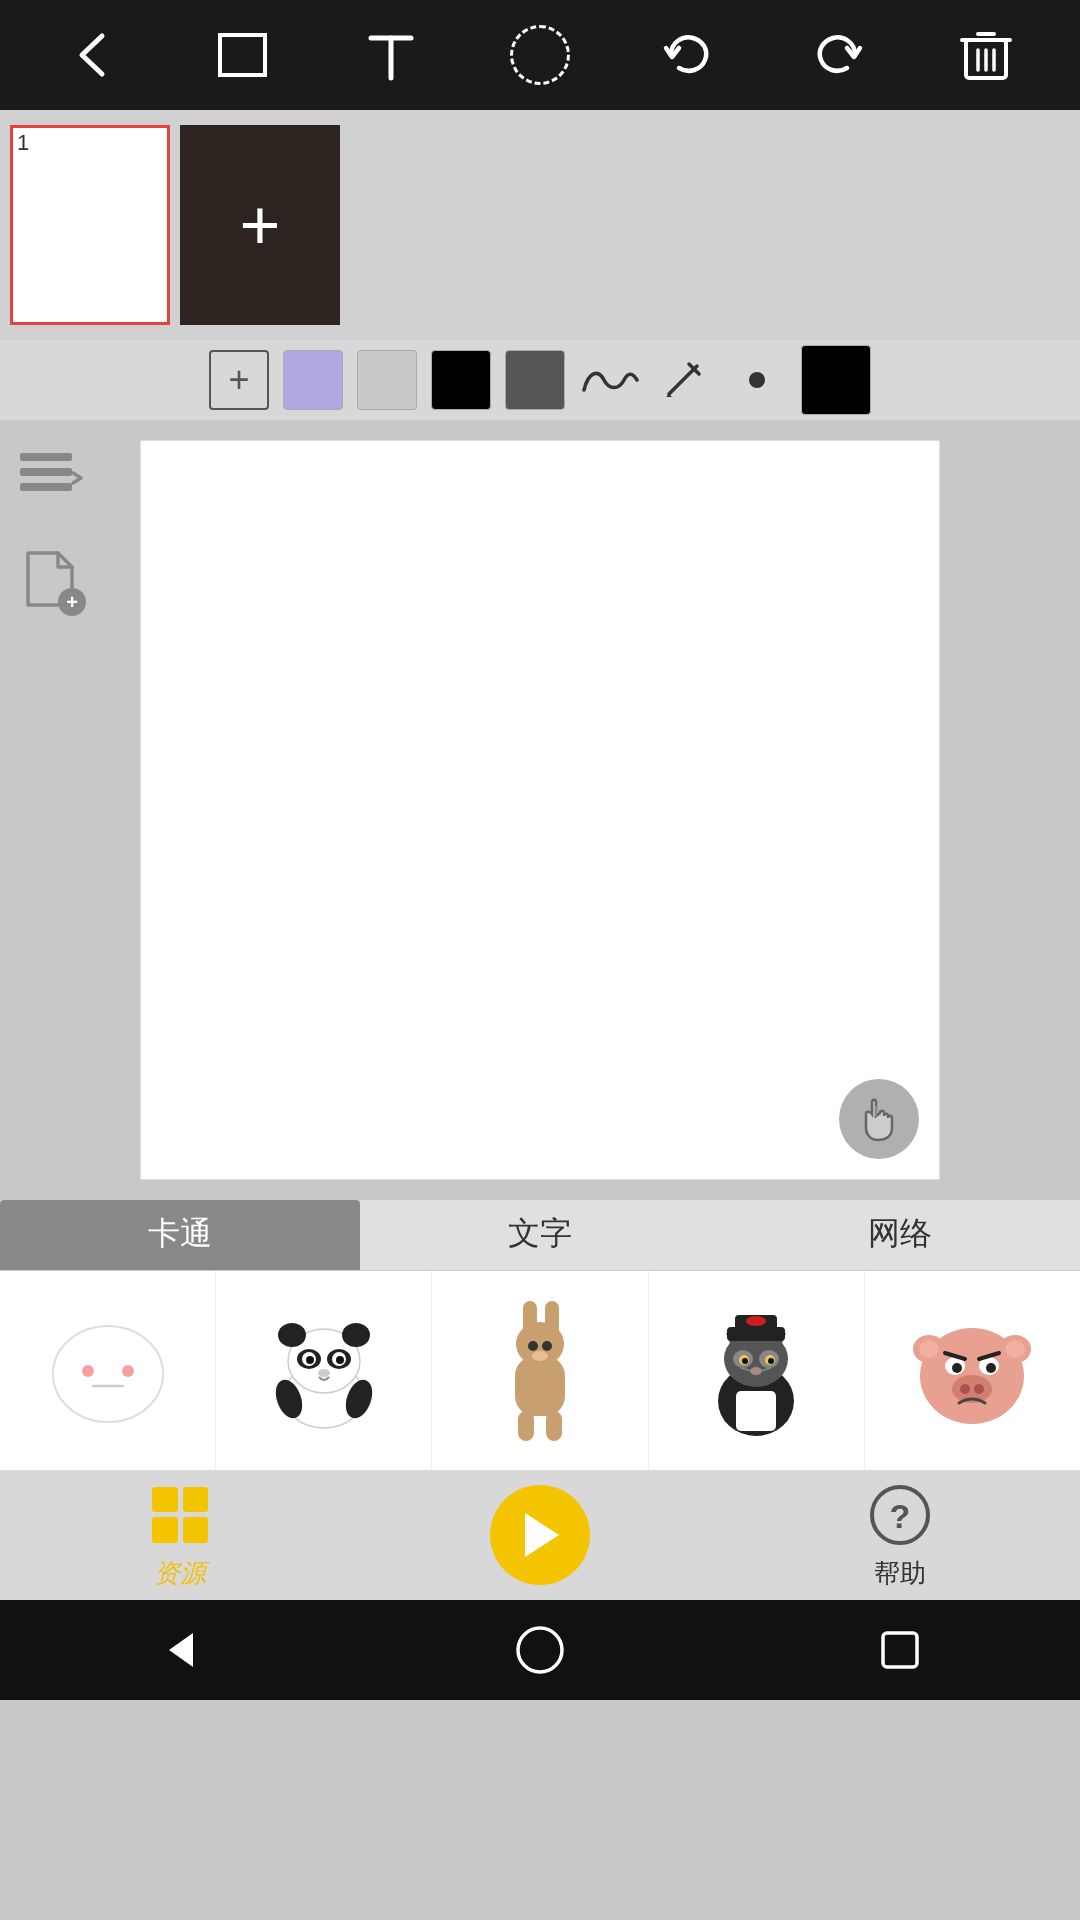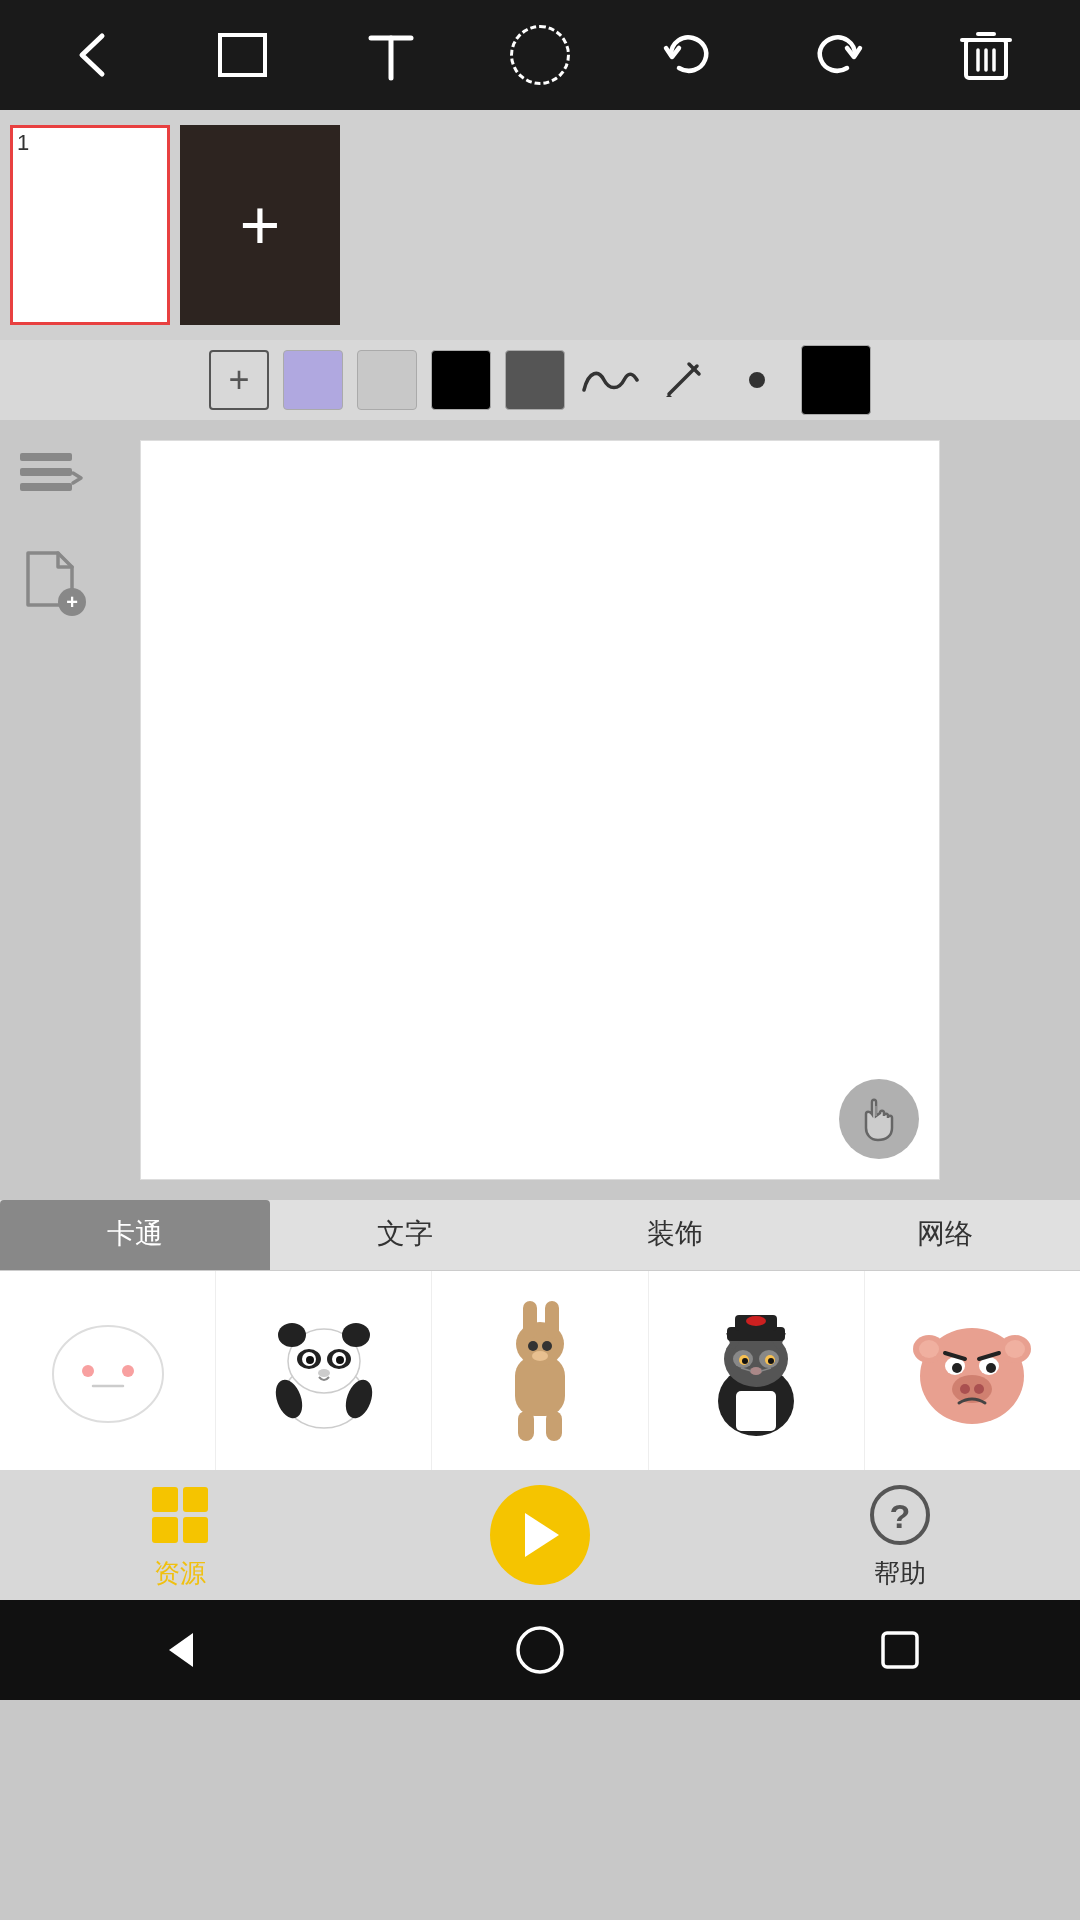--- a/index.html
+++ b/index.html
@@ -194,21 +194,21 @@
       width: 100%;
       background: #e0e0e0;
       display: flex;
     }
     .tab-btn {
       flex: 1;
       height: 70px;
       display: flex;
       align-items: center;
       justify-content: center;
-      font-size: 28px;
+      font-size: 32px;
       color: #333;
       cursor: pointer;
       border-bottom: 3px solid transparent;
     }
     .tab-btn.active {
       background: #888;
       color: white;
       border-radius: 4px 4px 0 0;
     }
 
@@ -254,21 +254,21 @@
       height: 70px;
       display: flex;
       align-items: center;
       justify-content: center;
       font-size: 46px;
     }
     .nav-label {
       font-size: 26px;
       color: #333;
     }
-    .nav-item.active .nav-label { color: #f0c010; }
+    .nav-item.active .nav-label { color: #f0c010; font-style: italic; }
     .nav-play-btn {
       width: 100px;
       height: 100px;
       background: #f5c400;
       border-radius: 50%;
       display: flex;
       align-items: center;
       justify-content: center;
       font-size: 50px;
       color: white;
@@ -431,23 +431,20 @@
 </div>
 
 <div class="bottom-tabs">
   <div class="tab-btn active">
     <span>卡通</span>
   </div>
   <div class="tab-btn">
     <span>文字</span>
   </div>
   <div class="tab-btn">
-    <span>装饰</span>
-  </div>
-  <div class="tab-btn">
     <span>网络</span>
   </div>
 </div>
 
 <div class="sticker-panel">
 
   <div class="sticker-item">
     <svg width="130" height="110" viewBox="0 0 130 110">
       <ellipse cx="65" cy="58" rx="55" ry="48" fill="white" stroke="#ddd" stroke-width="2"></ellipse>
       <circle cx="45" cy="55" r="6" fill="#f8a0a0"></circle>

